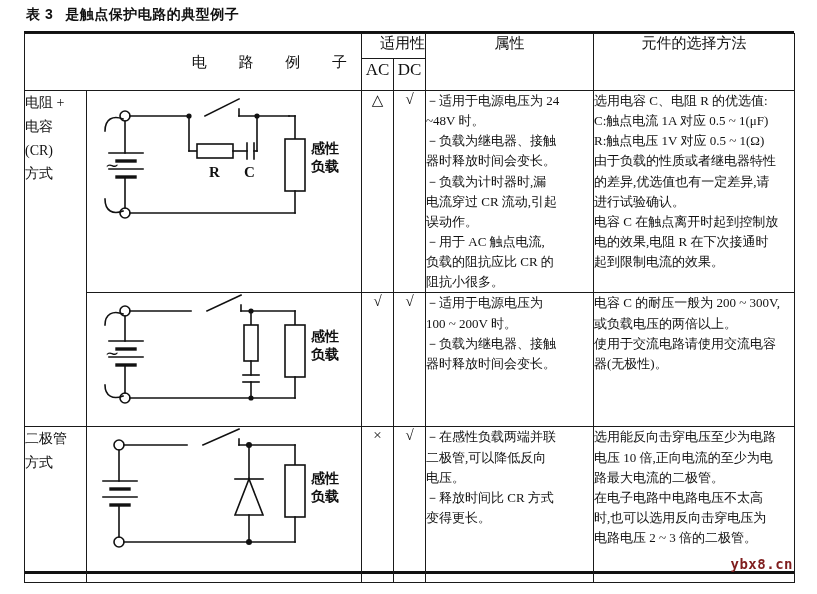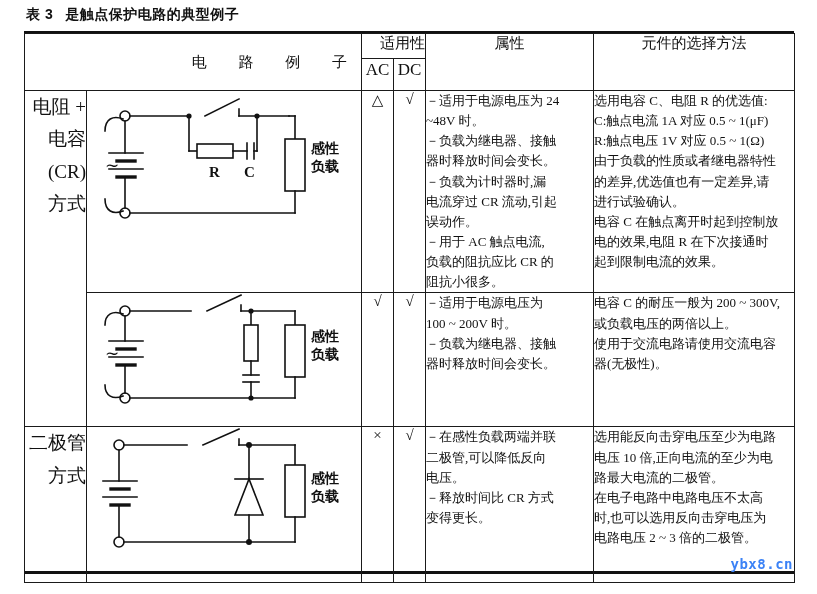--- a/index.html
+++ b/index.html
@@ -74,22 +74,22 @@
   .hd-acdc{
     height:30px;font-size:17px;text-align:center;vertical-align:middle;
     font-family:"Liberation Serif","DejaVu Serif",serif;
     margin-left:28px;
   }
   .hd-mid{height:56px;vertical-align:middle;font-size:15px;text-align:center;}
   .noborder-top{border-top:none;}
 
   
   .lbl{
-    text-align:right;vertical-align:middle;
-    font-size:19px;line-height:1.7;
+    text-align:left;vertical-align:middle;
+    font-size:14px;line-height:1.7;
   }
   .circ{vertical-align:middle;text-align:center;}
   .mark{
     text-align:center;vertical-align:middle;
     font-size:15px;
   }
   .attr{
     font-size:13px;line-height:1.55;
     padding:8px 7px 8px 8px;
     vertical-align:middle;
@@ -103,21 +103,21 @@
   }
   .attr p, .sel p{margin:0;}
 
   
   .circ svg{display:block;margin:0 auto;}
 
   
   .watermark{
     position:absolute;right:24px;top:556px;
     font-family:"DejaVu Sans Mono","Liberation Mono",monospace;
-    font-size:14px;font-weight:bold;color:#3b82f6;
+    font-size:14px;font-weight:bold;color:#7f1d1d;
     letter-spacing:0.5px;
   }
 </style>
 </head>
 <body>
 
 <div class="page">
 
   <div class="caption">
     <span class="cap-no">表 3</span><span>是触点保护电路的典型例子</span>

